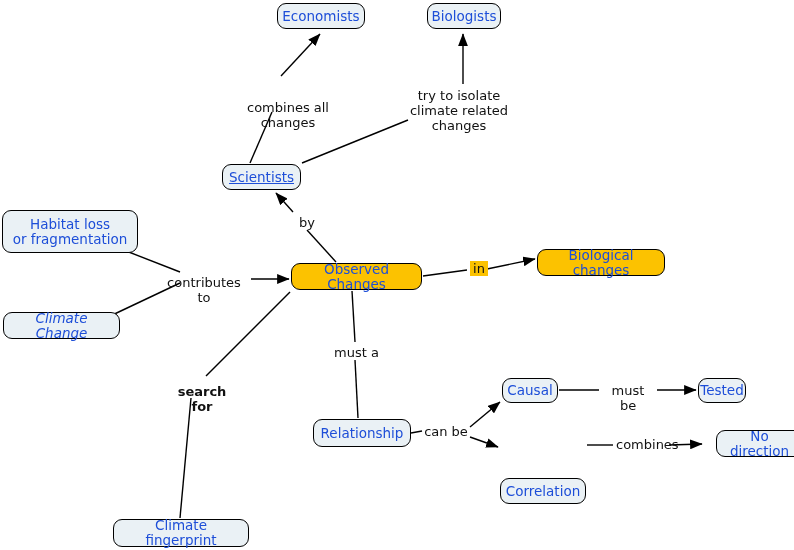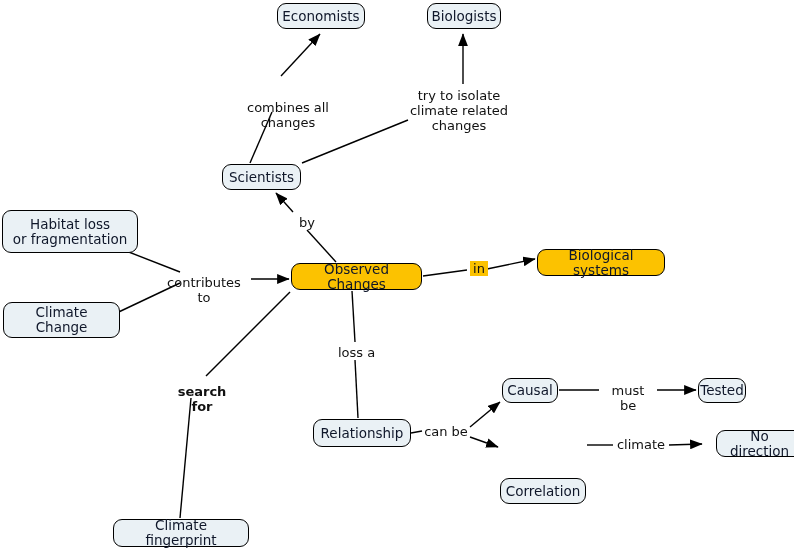--- a/index.html
+++ b/index.html
@@ -28,21 +28,21 @@
     position: absolute;
     box-sizing: border-box;
     border: 1.6px solid #000000;
     border-radius: 9px;
     display: flex;
     align-items: center;
     justify-content: center;
     text-align: center;
     font-size: 13.5px;
     line-height: 15px;
-    color: #0f172a;
+    color: #1d4ed8;
     padding: 3px 4px;
     white-space: pre-line;
     background: #e9f0f4;
     z-index: 3;
   }
   .node.concept {
     background: #eaf1f5;
   }
   .node.highlight {
     background: #fcc200;
@@ -95,40 +95,40 @@
         <line x1="470" y1="437" x2="498" y2="447" stroke="#000000" stroke-width="1.4" marker-end="url(#arrowhead)"></line>
         <line x1="559" y1="390" x2="599" y2="390" stroke="#000000" stroke-width="1.4"></line>
         <line x1="657" y1="390" x2="696" y2="390" stroke="#000000" stroke-width="1.4" marker-end="url(#arrowhead)"></line>
         <line x1="587" y1="445" x2="613" y2="445" stroke="#000000" stroke-width="1.4"></line>
         <line x1="669" y1="445" x2="702" y2="444" stroke="#000000" stroke-width="1.4" marker-end="url(#arrowhead)"></line>
       </g>
   </svg>
   <div id="node-layer">
       <div class="node concept" style="left: 277px; top: 3px; width: 88px; height: 26px;">Economists</div>
       <div class="node concept" style="left: 427px; top: 3px; width: 74px; height: 26px;">Biologists</div>
-      <div class="node concept" style="left: 222px; top: 164px; width: 79px; height: 26px;">Scientists</div>
+      <div class="node concept" style="left: 222px; top: 164px; width: 79px; height: 26px; text-decoration: underline;">Scientists</div>
       <div class="node concept" style="left: 2px; top: 210px; width: 136px; height: 43px;">Habitat loss
 or fragmentation</div>
-      <div class="node concept" style="left: 3px; top: 302px; width: 117px; height: 36px;">Climate Change</div>
+      <div class="node concept" style="left: 3px; top: 312px; width: 117px; height: 27px; font-style: italic;">Climate Change</div>
       <div class="node highlight" style="left: 291px; top: 263px; width: 131px; height: 27px;">Observed Changes</div>
-      <div class="node highlight" style="left: 537px; top: 249px; width: 128px; height: 27px;">Biological systems</div>
+      <div class="node highlight" style="left: 537px; top: 249px; width: 128px; height: 27px;">Biological changes</div>
       <div class="node concept" style="left: 313px; top: 419px; width: 98px; height: 28px;">Relationship</div>
       <div class="node concept" style="left: 502px; top: 378px; width: 56px; height: 25px;">Causal</div>
       <div class="node concept" style="left: 500px; top: 434px; width: 86px; height: 26px; margin-top: 44px;">Correlation</div>
       <div class="node concept" style="left: 698px; top: 378px; width: 48px; height: 25px;">Tested</div>
       <div class="node concept" style="left: 704px; top: 430px; width: 87px; height: 27px; margin-left: 12px;">No direction</div>
       <div class="node concept" style="left: 113px; top: 519px; width: 136px; height: 28px;">Climate fingerprint</div>
     </div>
   <div id="label-layer">
       <div class="link-label" style="left: 240px; top: 80px; width: 96px; margin-top: 20px;">combines all
 changes</div>
       <div class="link-label" style="left: 383px; top: 88px; width: 152px;">try to isolate
 climate related changes</div>
       <div class="link-label" style="left: 297px; top: 215px; width: 20px;">by</div>
       <div class="link-label" style="left: 160px; top: 275px; width: 88px;">contributes to</div>
       <div class="link-label boxed" style="left: 470px; top: 261px; width: 14px;">in</div>
-      <div class="link-label" style="left: 334px; top: 345px; width: 45px;">loss a</div>
+      <div class="link-label" style="left: 334px; top: 345px; width: 45px;">must a</div>
       <div class="link-label" style="left: 168px; top: 384px; width: 68px; font-weight: bold;">search for</div>
       <div class="link-label" style="left: 424px; top: 424px; width: 44px;">can be</div>
       <div class="link-label" style="left: 602px; top: 383px; width: 52px;">must be</div>
-      <div class="link-label" style="left: 616px; top: 437px; width: 50px;">climate</div>
+      <div class="link-label" style="left: 616px; top: 437px; width: 50px;">combines</div>
     </div>
 </div>
 
 </body></html>

